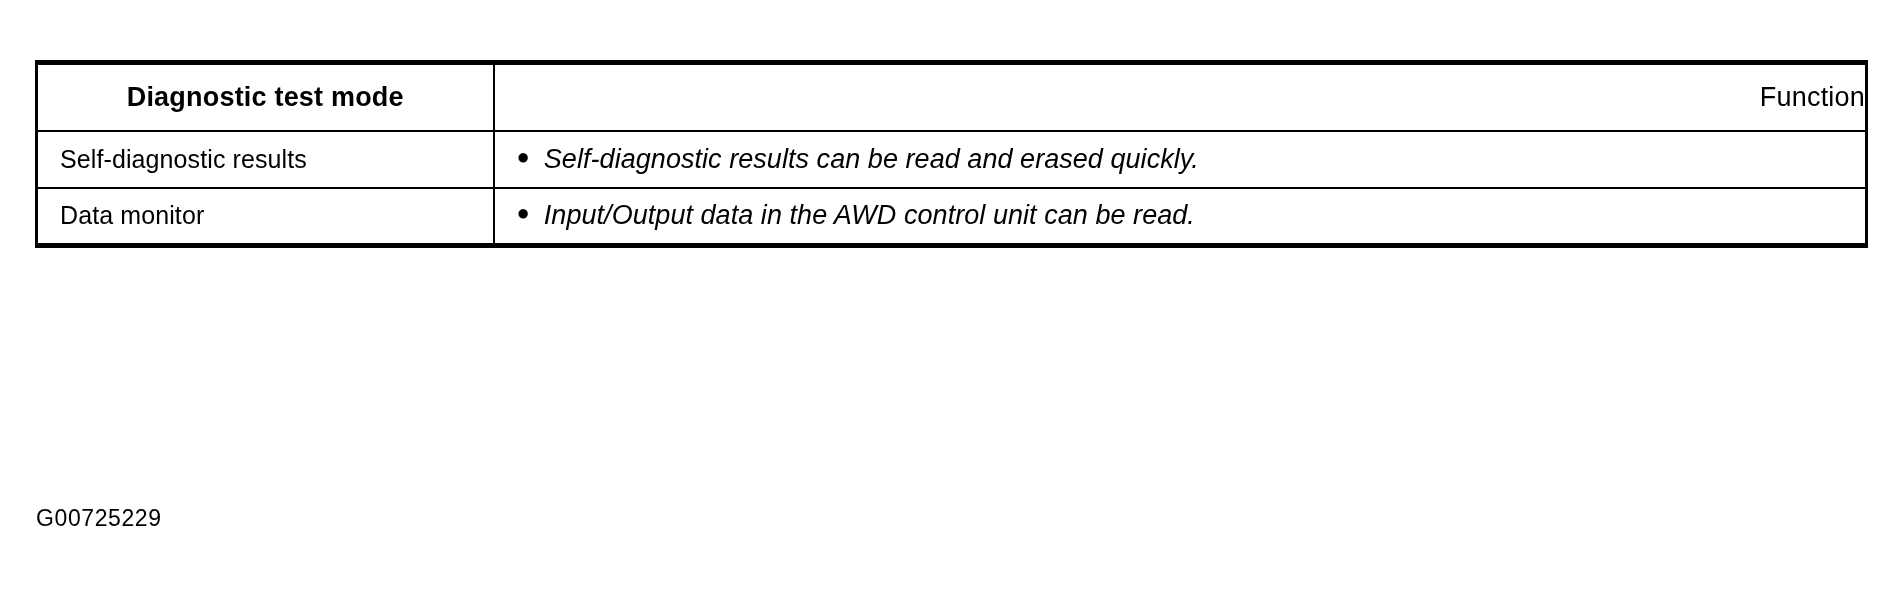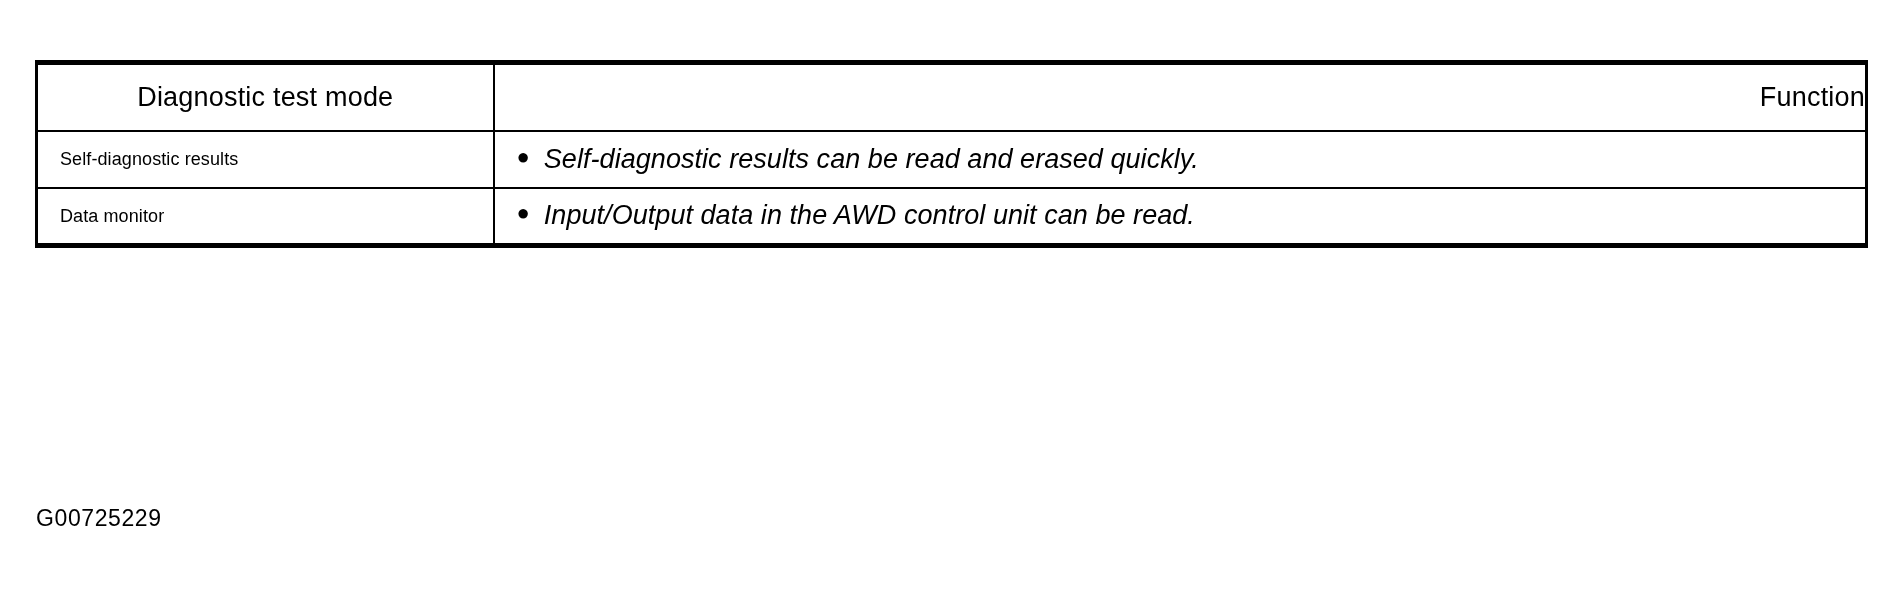--- a/index.html
+++ b/index.html
@@ -65,38 +65,38 @@
     border-right: 2px solid #000;
   }
 
   .head-row th {
     border-bottom: 3px solid #000;
   }
 
   .head-mode {
     text-align: center;
     font-size: 27px;
-    font-weight: normal;
+    font-weight: bold;
     height: 65px;
     border-right: 2px solid #000;
     letter-spacing: 0.2px;
   }
   .head-func {
     text-align: right;
     font-size: 27px;
     font-weight: normal;
     height: 65px;
     letter-spacing: 0.2px;
   }
 
   .cell-mode .mode-label {
     display: block;
     padding-left: 22px;
     padding-right: 10px;
-    font-size: 18px;
+    font-size: 25px;
     line-height: 1.25;
     letter-spacing: 0.1px;
   }
 
   .cell-func {
     padding-top: 10px;
     padding-bottom: 10px;
   }
 
   .bullet-item {

